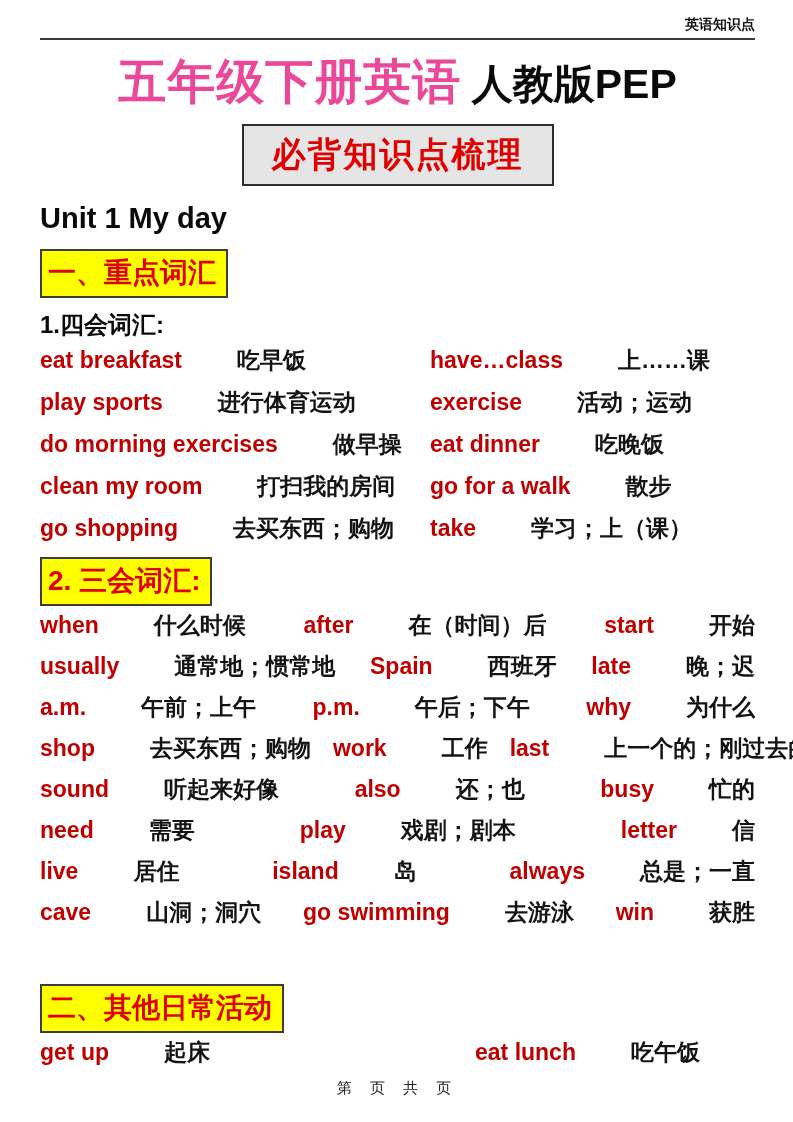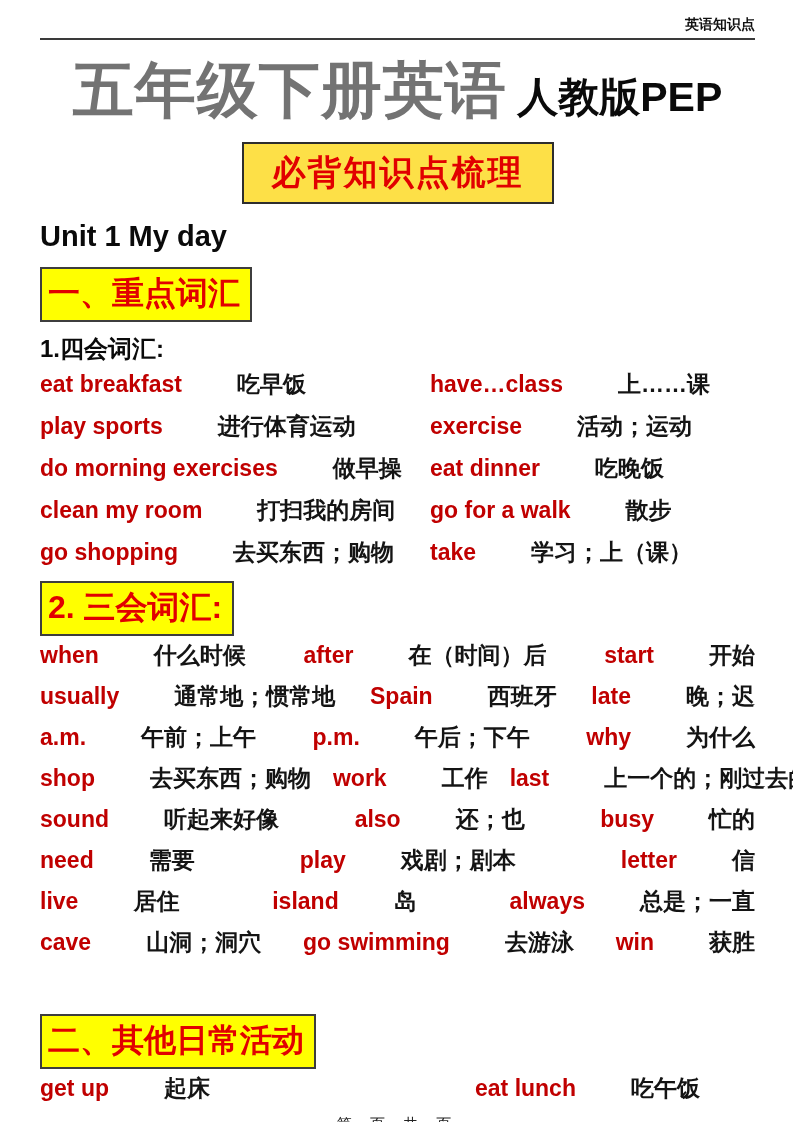--- a/index.html
+++ b/index.html
@@ -11,39 +11,39 @@
     overflow: hidden;
   }
   .page {
     width: 793px; height: 1043px;
     padding: 16px 38px 8px 40px;
     display: flex; flex-direction: column;
   }
   .corner { text-align: right; font-size: 14px; font-weight: 600; color: #111; }
   .rule { border: none; border-top: 2px solid #3a3a3a; margin-top: 4px; }
   .title-line { text-align: center; margin-top: 10px; white-space: nowrap; }
-  .title-main { font-size: 61px; font-weight: 900; letter-spacing: 1px; color: #737373; }
+  .title-main { font-size: 48px; font-weight: 900; letter-spacing: 1px; color: #ec4899; }
   .title-edition { font-size: 41px; font-weight: 700; color: #0a0a0a; margin-left: 6px; }
   .badge-wrap { text-align: center; margin-top: 10px; }
   .big-badge {
     display: inline-block;
-    background: #fde047;
+    background: #e5e5e5;
     border: 2px solid #2d2d2d;
     color: #e10000;
     font-size: 34px; font-weight: 900;
     padding: 6px 28px;
     letter-spacing: 2px;
   }
   .unit-heading { margin-top: 16px; font-size: 29px; font-weight: 800; color: #0a0a0a; }
   .section-badge {
     display: inline-block; align-self: flex-start;
     background: #ffff00;
     border: 2px solid #3d3d3d;
     color: #e10000;
-    font-size: 32px; font-weight: 800;
+    font-size: 28px; font-weight: 800;
     padding: 3px 10px 4px 6px;
     margin-top: 14px;
   }
   .sub-heading { margin-top: 11px; font-size: 24px; font-weight: 800; color: #0a0a0a; }
   .rows { margin-top: 4px; }
   .row2, .row3 { display: flex; align-items: baseline; height: 42px; }
   .row3 { justify-content: space-between; height: 41px; gap: 22px; }
   .cell-left { flex: 0 0 390px; white-space: nowrap; }
   .row2.tight .cell-left { flex-basis: 352px; }
   .row2.wide .cell-left { flex-basis: 435px; }

